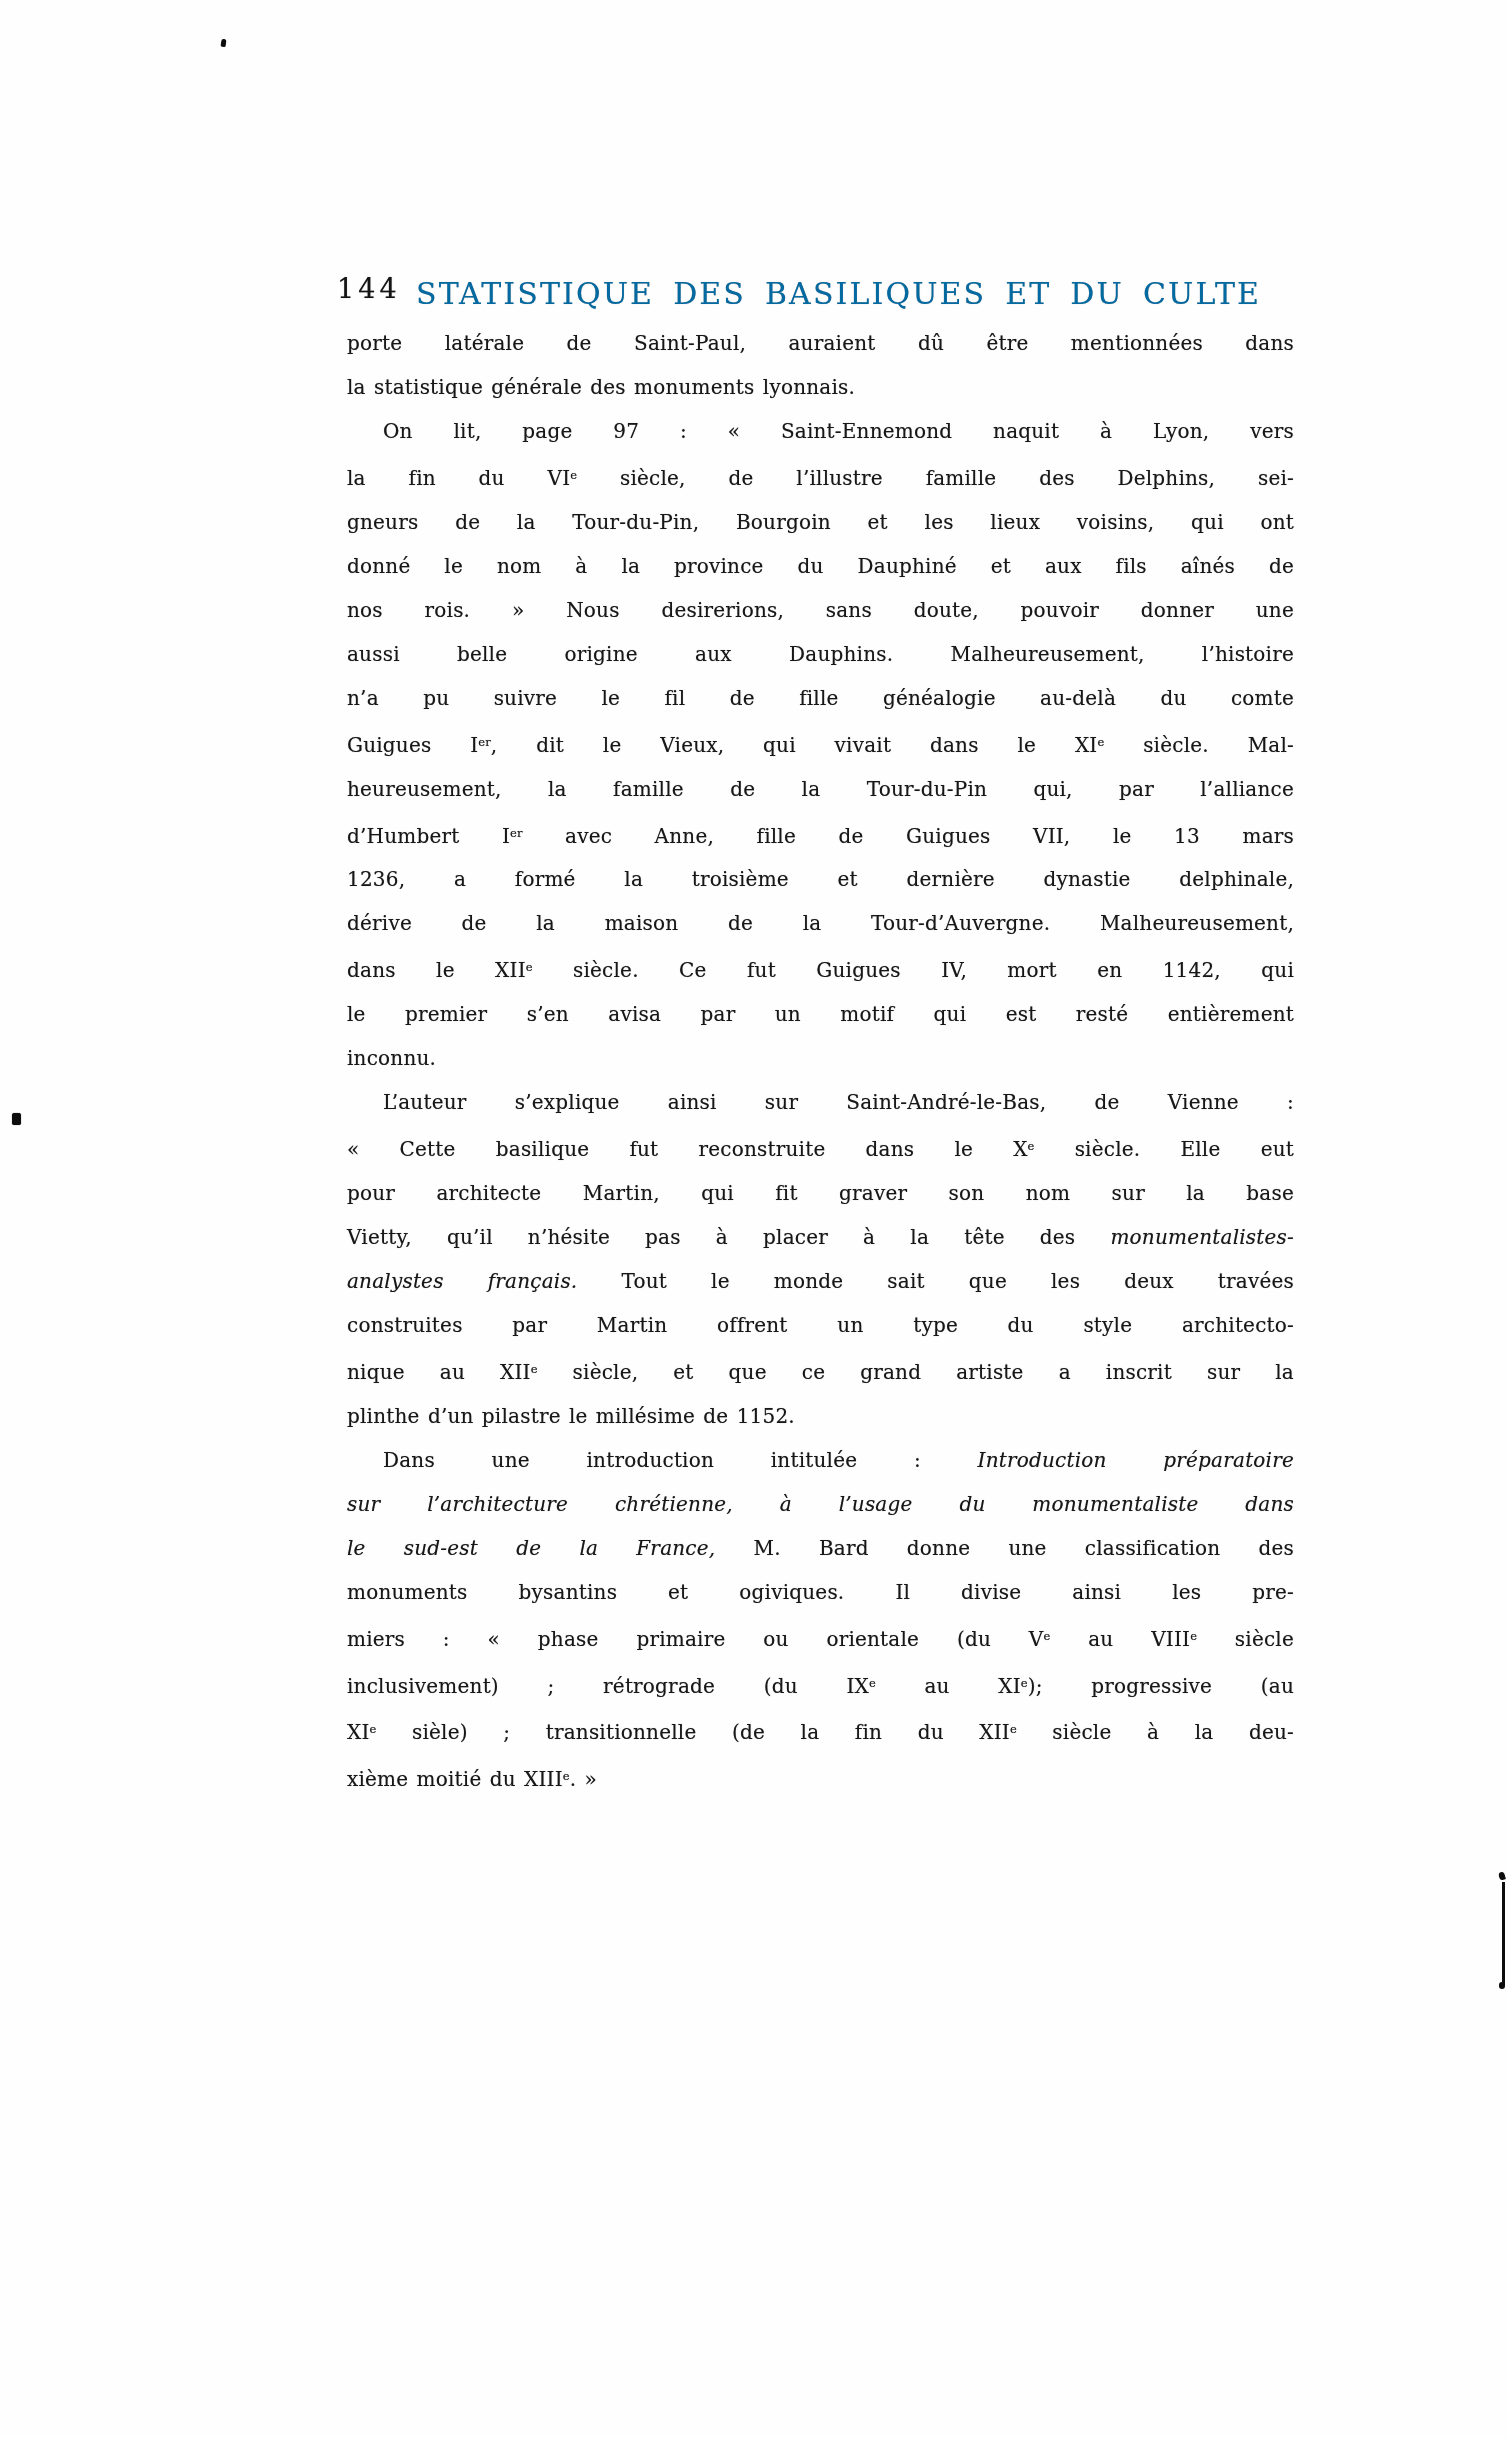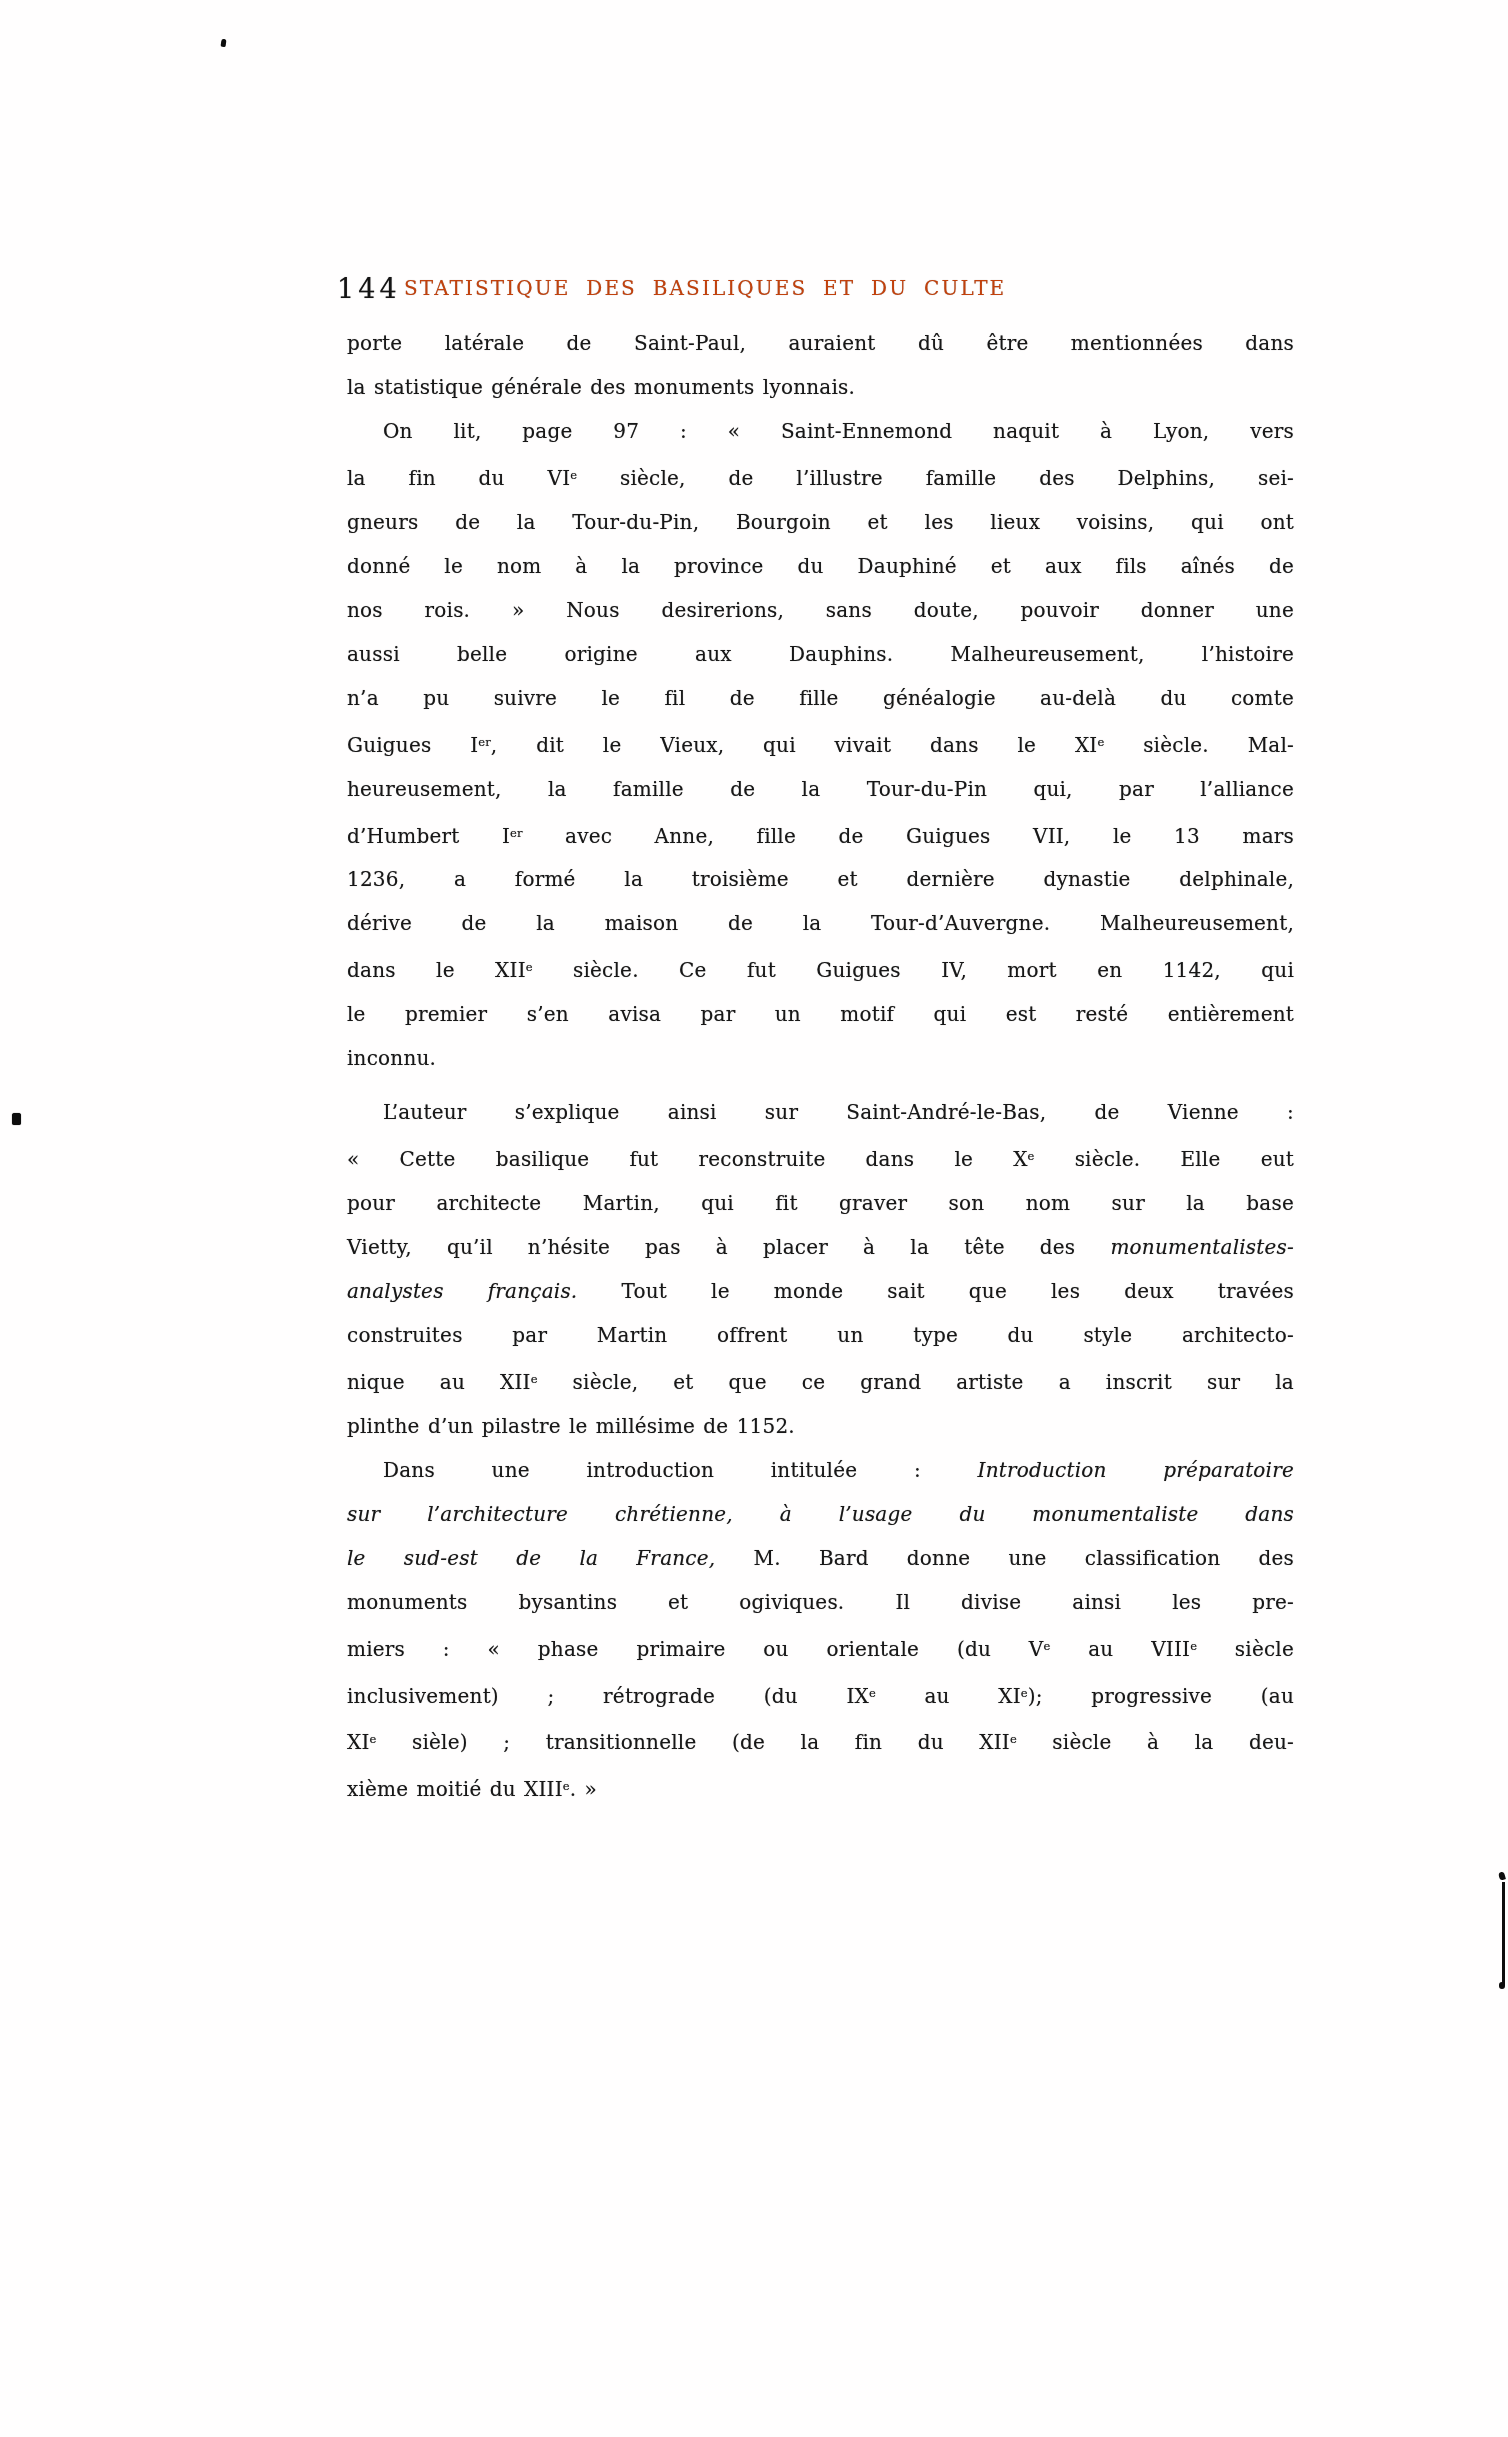--- a/index.html
+++ b/index.html
@@ -14,32 +14,32 @@
     background:#fffefe;
   }
   
   .running-head { position:absolute; top:273px; left:0; width:1448px; height:36px;text-align:right; }
   .pagenum {
     position:absolute; left:337px; top:0;
     font-size:27px; letter-spacing:4.1px; color:#141414;
     text-shadow:0 0 0.8px rgba(0,0,0,.55);
   }
   .running-title {
-    position:absolute; left:404px; top:3.3px;
-    font-size:20px; letter-spacing:2.1px; word-spacing:7.4px;
-    color:#c2410c; text-shadow:0 0 0.8px rgba(0,0,0,.35);
+    position:absolute; left:416px; top:3.3px;
+    font-size:30px; letter-spacing:2.1px; word-spacing:7.4px;
+    color:#0369a1; text-shadow:0 0 0.8px rgba(0,0,0,.35);
   }
   
   .text-body {
     position:absolute; left:347px; top:321px; width:947px;
     font-size:20px; line-height:44px; letter-spacing:0.2px; word-spacing:1.7px;
     color:#171717; text-shadow:0 0 0.8px rgba(0,0,0,.45);
   }
   .para { margin:0; }
-  .para.space-before { margin-top:10px; }
+  .para.space-before { }
   .line { text-align:justify; text-align-last:justify; white-space:normal; }
   .line.end { text-align-last:left; }
   .line.indent { padding-left:36px; }
   .it { font-style:italic; }
   .sup { font-size:0.58em; vertical-align:0.5em; letter-spacing:0; }
   
   .speck { position:absolute; background:#0d0d0d; }
   .speck-apostrophe { left:221px; top:39px; width:5px; height:8.3px; border-radius:2.5px 2.5px 1.7px 1.7px; transform:rotate(8deg); }
   .speck-blot { left:11.6px; top:1113px; width:9px; height:11.6px; border-radius:2.5px; box-shadow:0 0 0.8px #000; }
   .edge-line { left:1502px; top:1882px; width:2.5px; height:103px; }

